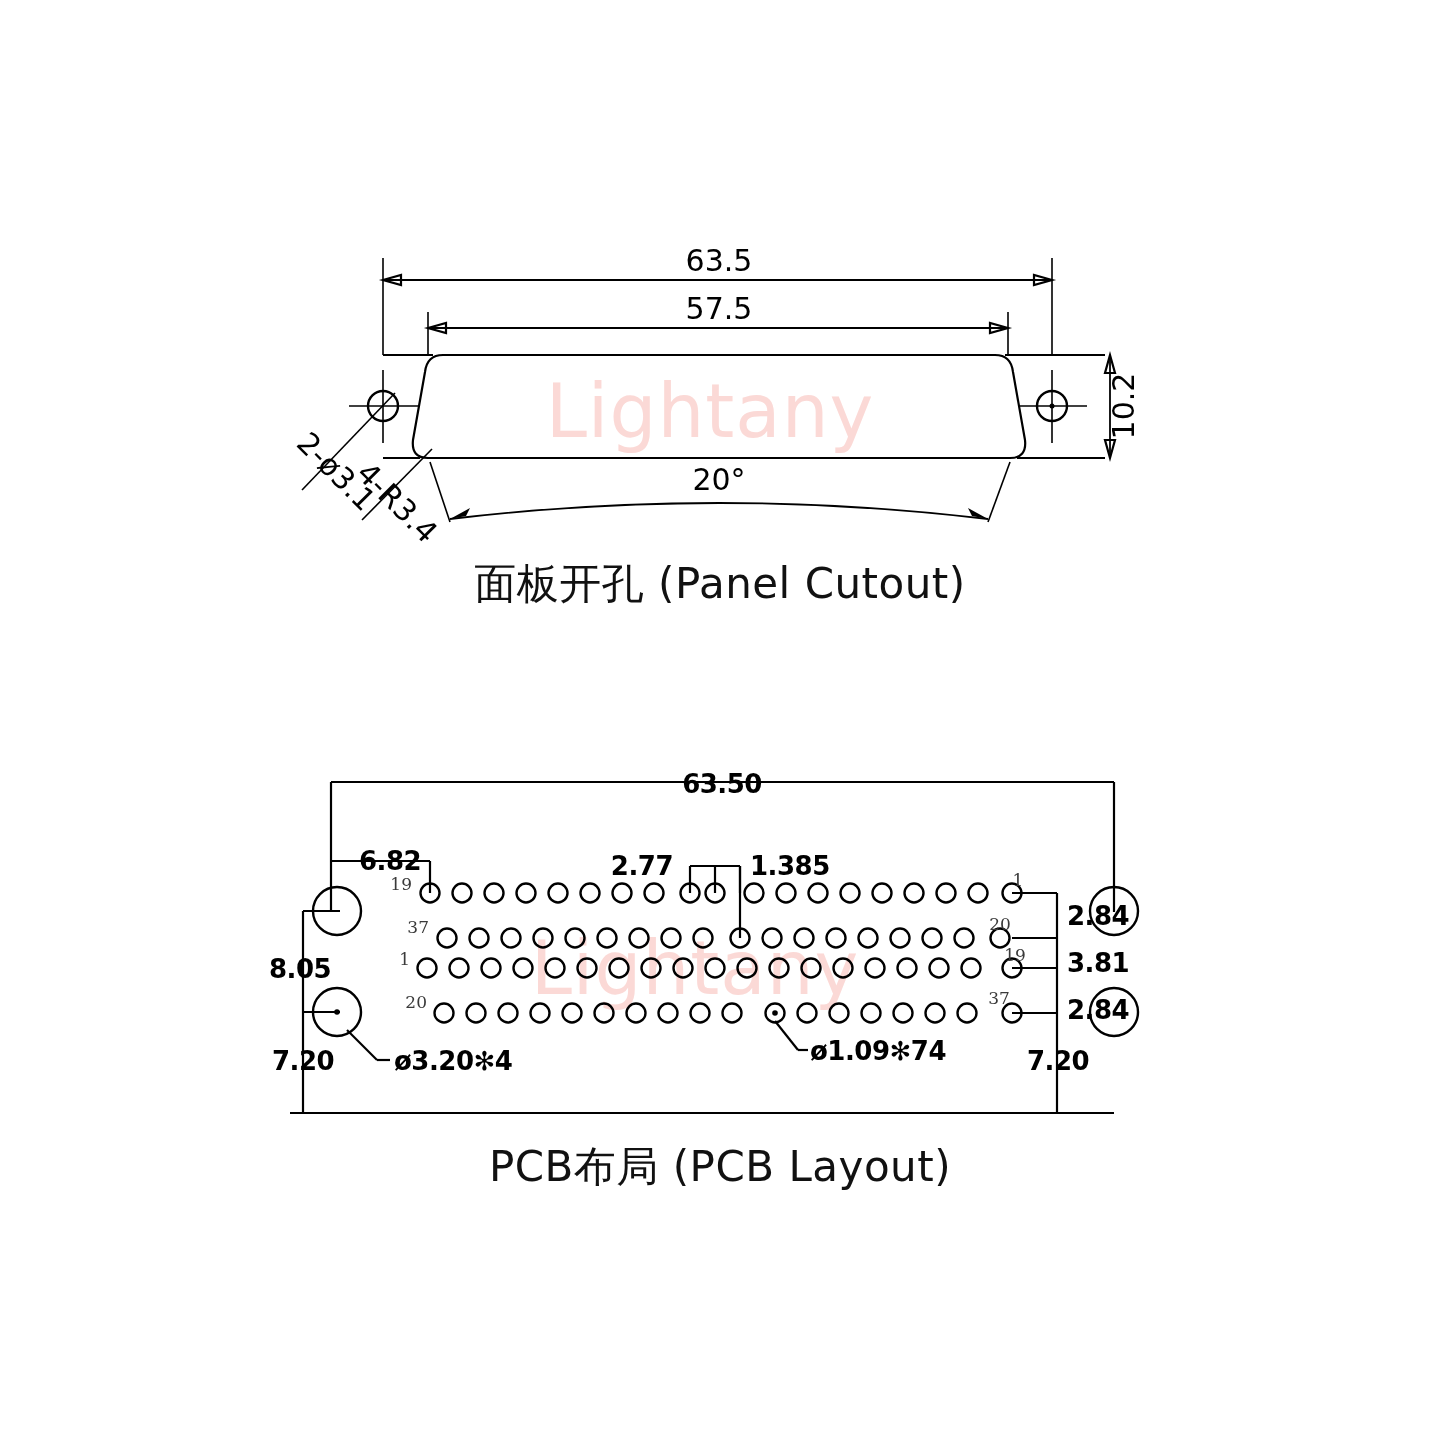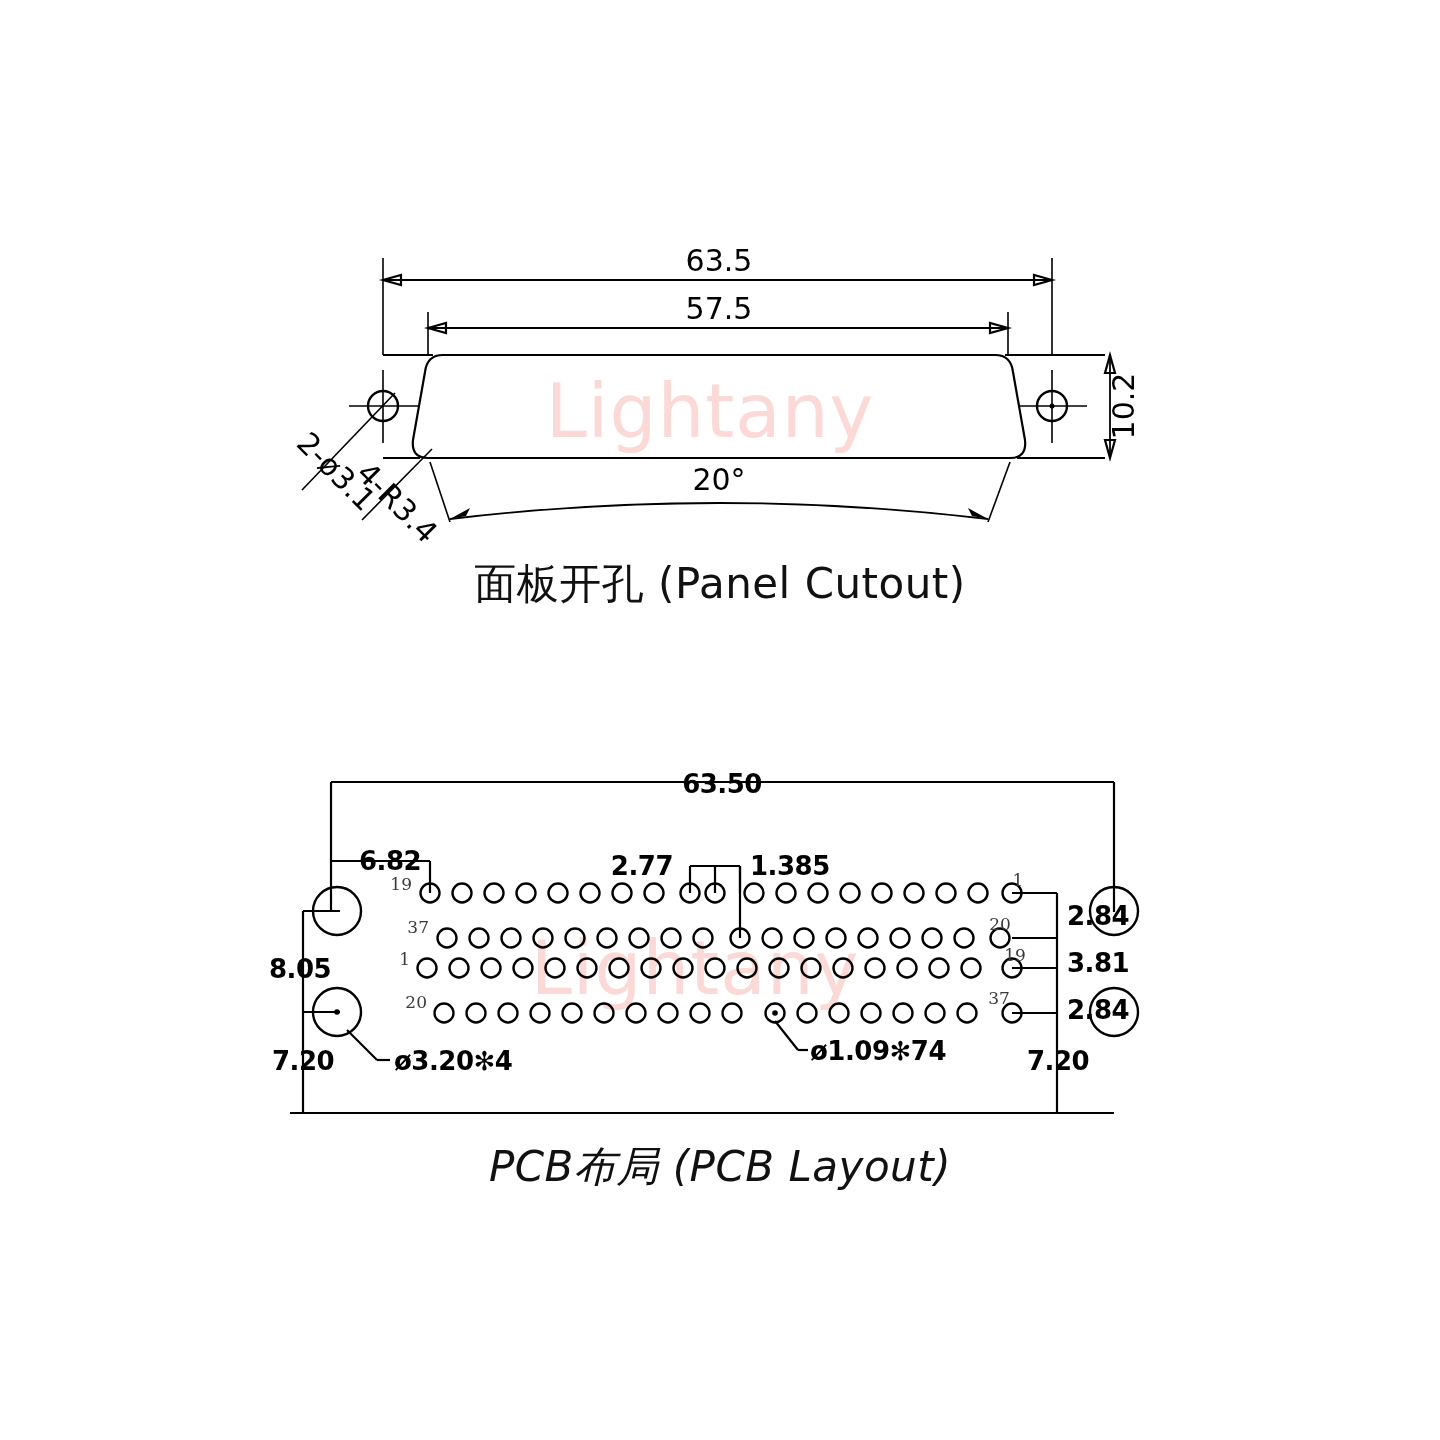--- a/index.html
+++ b/index.html
@@ -312,15 +312,15 @@
     <text class="pinnum" x="429" y="933" text-anchor="end">37</text>
     <text class="pinnum" x="410" y="965" text-anchor="end">1</text>
     <text class="pinnum" x="427" y="1008" text-anchor="end">20</text>
 
     <text class="pinnum" x="1018" y="886" text-anchor="middle">1</text>
     <text class="pinnum" x="1000" y="930" text-anchor="middle">20</text>
     <text class="pinnum" x="1015" y="961" text-anchor="middle">19</text>
     <text class="pinnum" x="999" y="1004" text-anchor="middle">37</text>
   </svg>
 
-  <div class="caption" style="top:1139px;font-style:italic;">PCB布局 (PCB Layout)</div>
+  <div class="caption" style="top:1139px;">PCB布局 (PCB Layout)</div>
 
 </div>
 
 </body></html>

